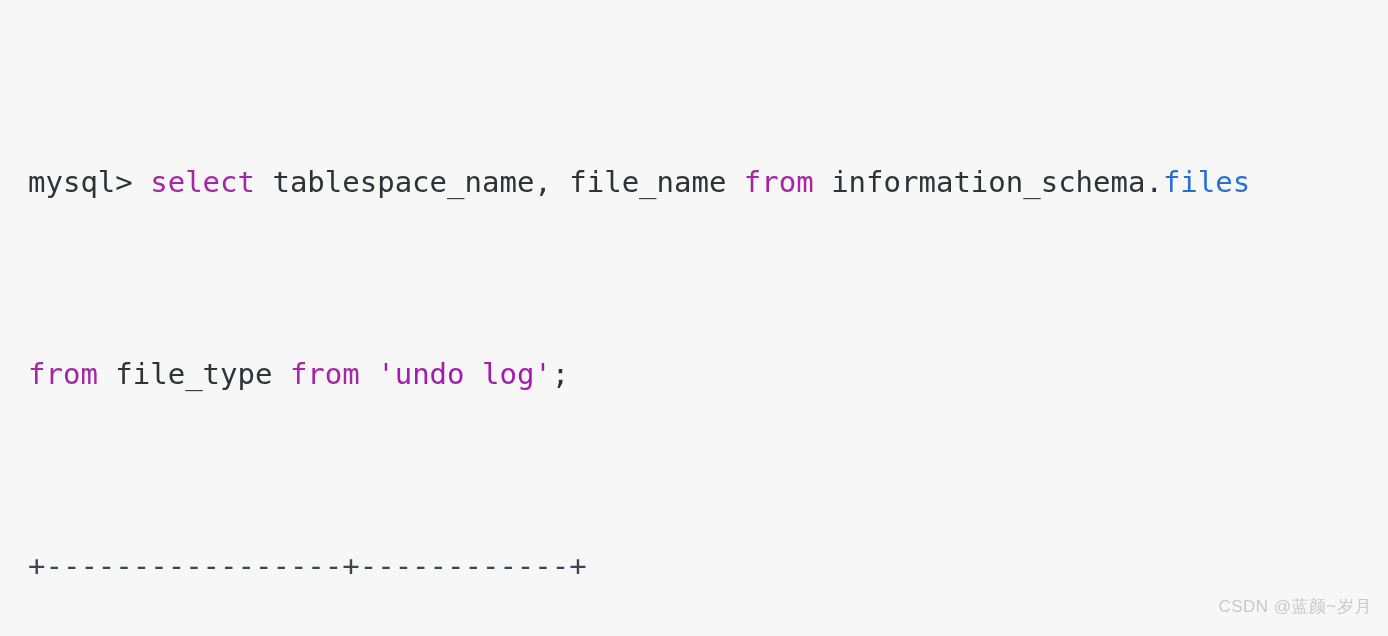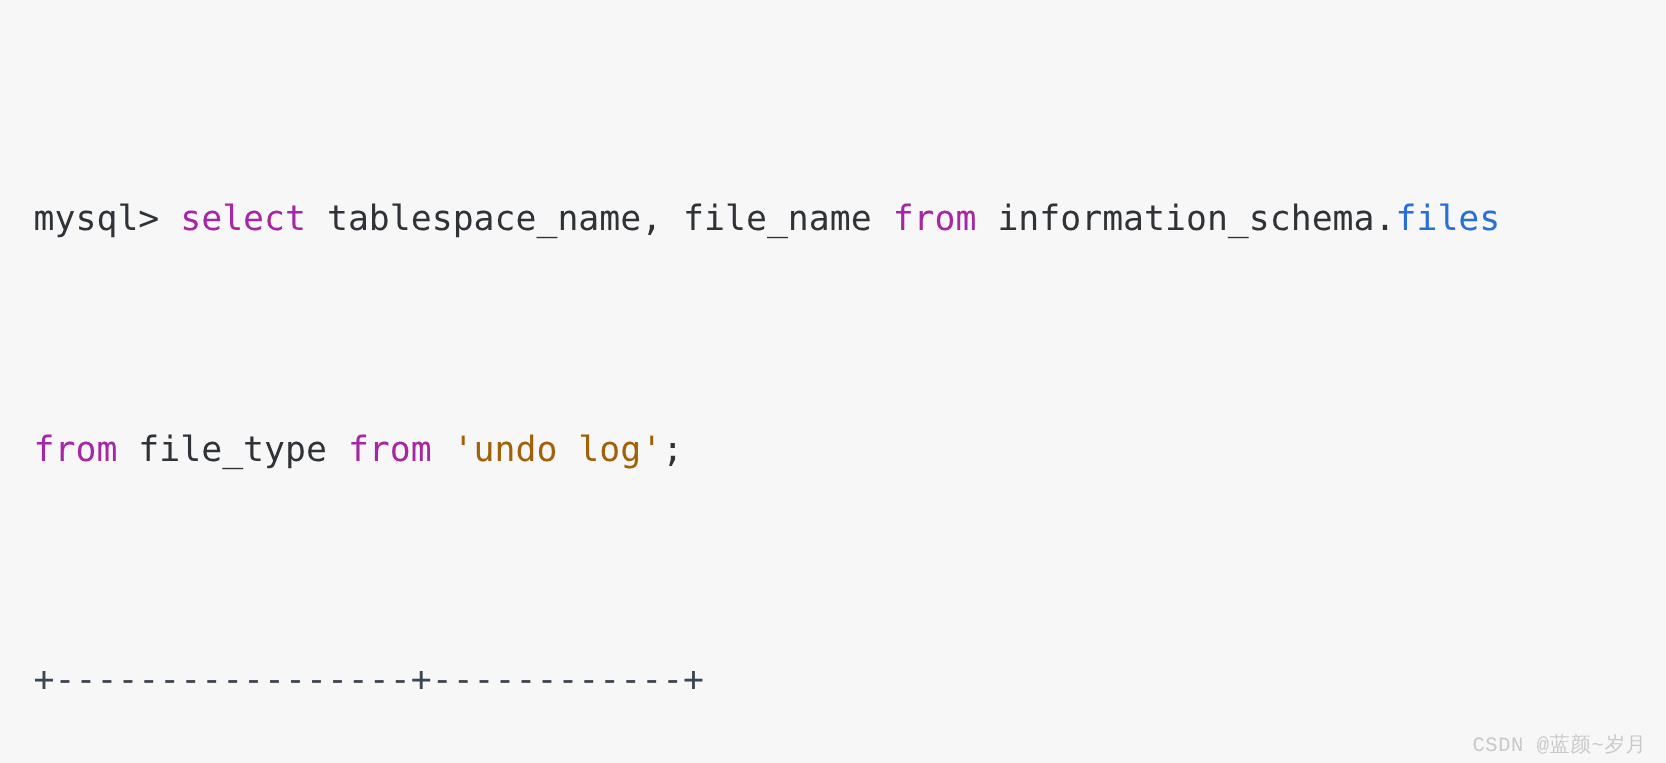--- a/index.html
+++ b/index.html
@@ -34,29 +34,29 @@
     font-family: "DejaVu Sans Mono", "Liberation Mono", monospace;
   }
   .line {
     white-space: pre;
     height: 48px;
     display: block;
   }
   
   .tok-plain    { color: #2f3337; }
   .tok-keyword  { color: #a626a4; }
-  .tok-string   { color: #a16207; margin-top: 36px; }
+  .tok-string   { color: #a21caf; margin-top: 36px; }
   .tok-table    { color: #2a6fd6; }
   .tok-border   { color: #3c4650; }
 
   #watermark {
     position: absolute;
     right: 16px;
-    bottom: 4px;
-    font-family: Liberation Mono, monospace;
+    bottom: 18px;
+    font-family: Liberation Sans, sans-serif;
     font-size: 17px;
     color: #c9c9c9;
     letter-spacing: 0.5px;
     white-space: nowrap;
     user-select: none;
   }
 </style>
 </head>
 <body>
 

